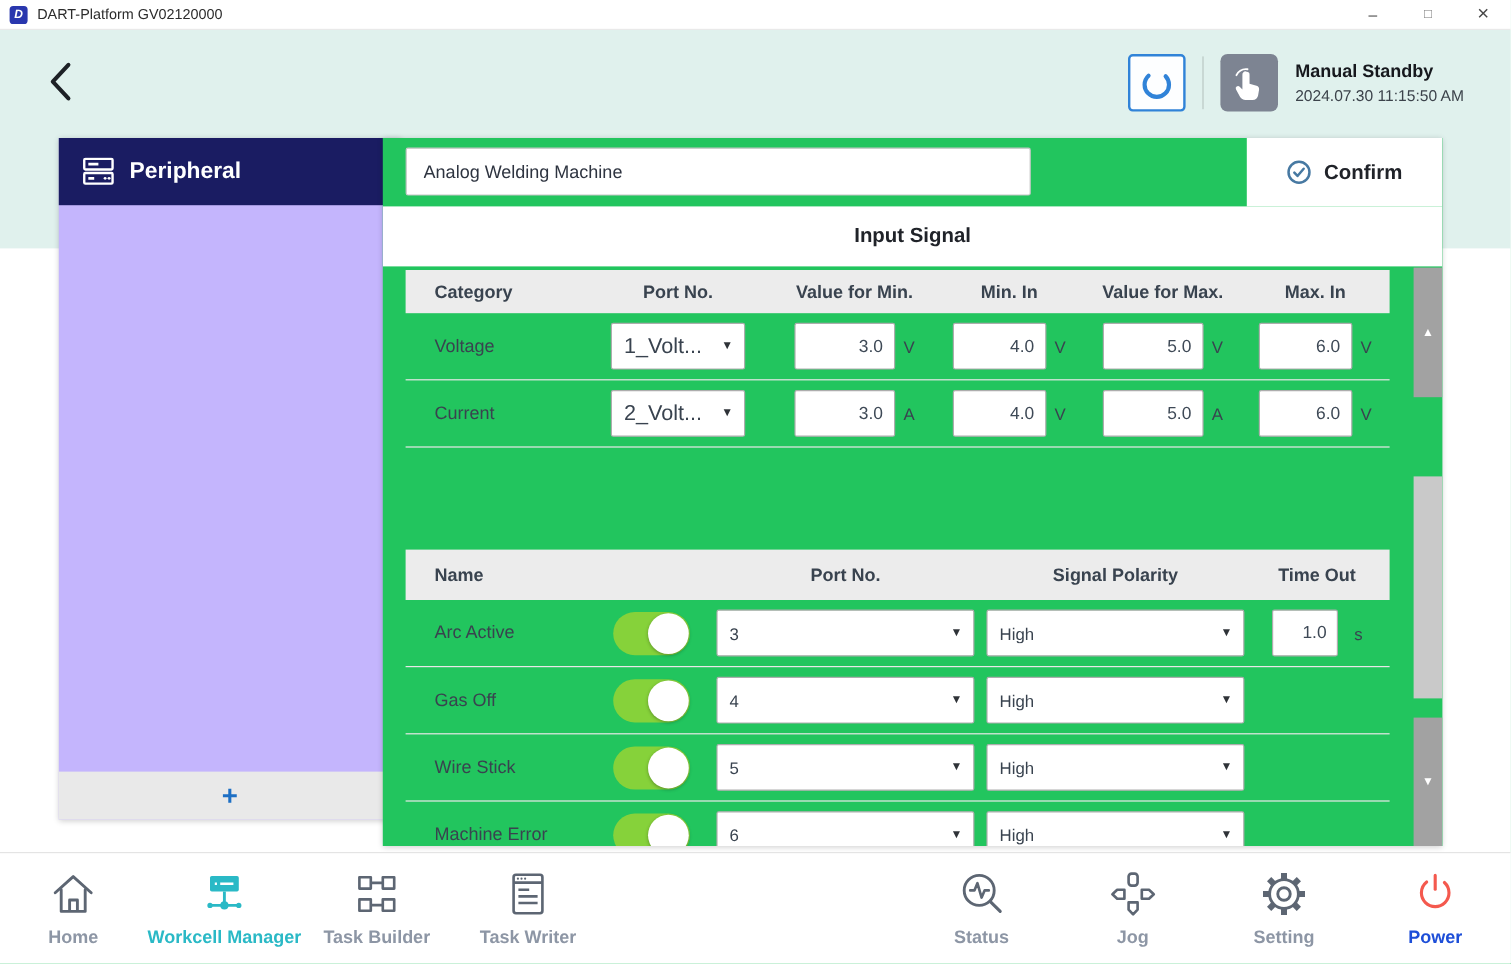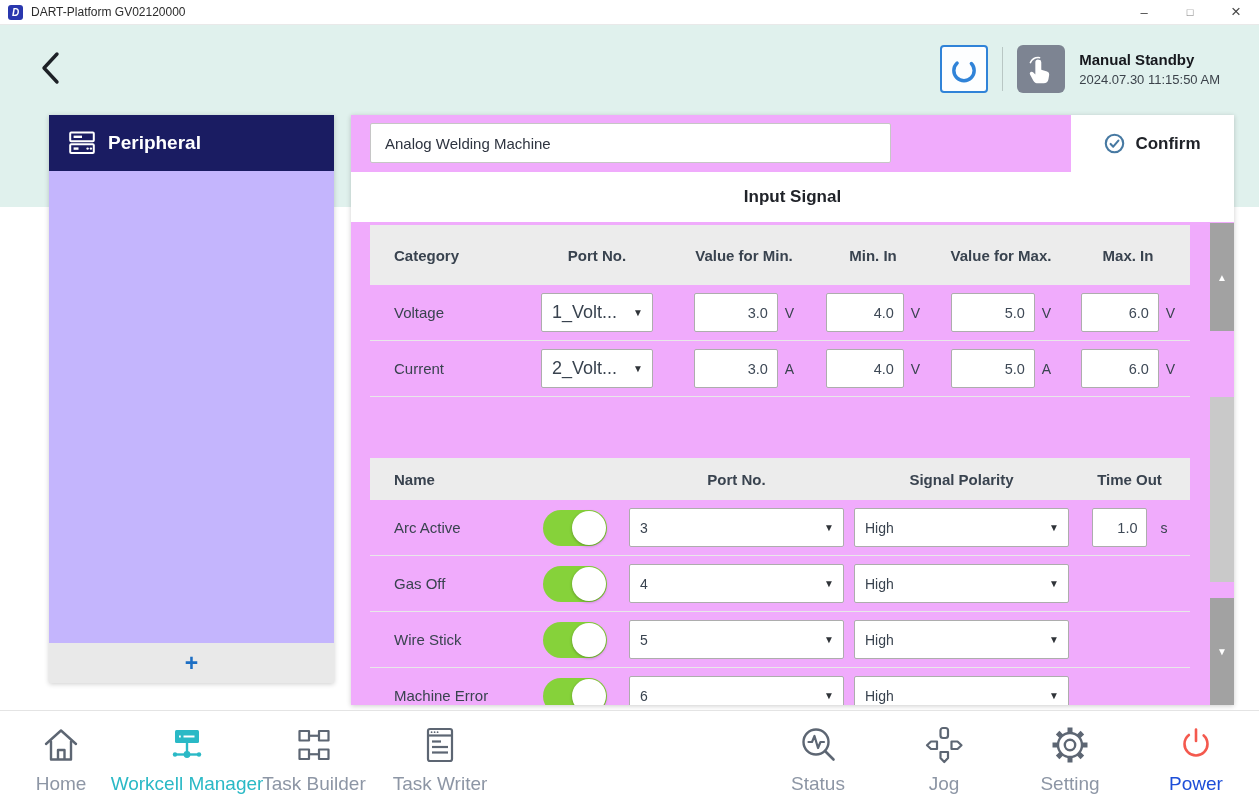--- a/index.html
+++ b/index.html
@@ -37,42 +37,42 @@
   
   .sidebar { position:absolute; left:49px; top:115px; width:285px; height:568px; background:#c4b5fd;
              box-shadow:0 1px 5px rgba(0,0,0,.20); z-index:5; }
   .sidebar-header { height:56px; background:#1a1c62; display:flex; align-items:center; padding-left:20px; gap:13px; cursor:pointer; }
   .sidebar-title { color:#fff; font-size:19px; font-weight:700; }
   .sidebar-footer { position:absolute; bottom:0; left:0; width:100%; height:40px; background:#e9e9e9;
                     display:flex; align-items:center; justify-content:center; cursor:pointer; }
   .plus-label { color:#1d6fc4; font-size:23px; font-weight:700; line-height:1; }
 
   
-  .main-panel { position:absolute; left:351px; top:115px; width:883px; height:590px; background:#f0abfc;
+  .main-panel { position:absolute; left:319px; top:115px; width:883px; height:590px; background:#22c55e;
                 box-shadow:0 1px 5px rgba(0,0,0,.20); z-index:5; overflow:hidden; }
   .name-row { position:relative; height:57px; }
   .name-input { position:absolute; left:19px; top:8px; width:521px; height:40px; border:1px solid #c6c6c6;
                 border-radius:2px; padding:0 14px; font-size:15px; color:#2e3440; font-family:inherit; outline:none; background:#fff; }
   .delete-area { position:absolute; left:558px; top:0; width:162px; height:57px; background:#f4f4f4;
                  border-left:1px solid #ececec; display:flex; align-items:center; justify-content:center; gap:10px; cursor:default; }
   .delete-label { font-size:17px; font-weight:700; color:#c7c7c7; }
   .confirm-area { position:absolute; left:720px; top:0; width:163px; height:57px; background:#fff;
                   display:flex; align-items:center; justify-content:center; gap:10px; cursor:pointer; }
   .confirm-label { font-size:17px; font-weight:800; color:#202329; }
 
   .tabs-row { position:absolute; top:57px; left:0; width:883px; height:50px; display:flex; }
   .tab { display:flex; align-items:center; justify-content:center; font-size:17px; font-weight:700; cursor:pointer; }
   .tab.inactive { width:443px; background:#f0f0f0; color:#a3a3a3; }
   .tab.active { flex:1; background:#fff; color:#202329; }
 
   .content { position:absolute; top:107px; left:0; width:883px; height:483px; overflow:hidden; }
 
   .tbl { position:absolute; left:19px; width:820px; }
   .analog-table { top:3px; }
-  .t-head { display:flex; height:60px; background:#ececec; align-items:center;
+  .t-head { display:flex; height:36px; background:#ececec; align-items:center;
             font-size:15px; font-weight:700; color:#39434f; }
   .t-row { display:flex; height:56px; align-items:center; border-bottom:1px solid #e8e8e8;
            font-size:15px; color:#39434f; }
   .cell { display:flex; align-items:center; justify-content:center; }
   .c1 { width:146px; justify-content:flex-start; padding-left:24px; }
   .c2 { width:162px; } .c3 { width:132px; } .c4 { width:126px; } .c5 { width:130px; } .c6 { width:124px; }
 
   .box { height:39px; border:1px solid #adadad; border-radius:2px; background:#fff; }
   .select { display:flex; align-items:center; cursor:pointer; }
   .select .sel-text { padding-left:10px; font-size:18px; color:#39434f; white-space:nowrap; overflow:hidden; }
@@ -107,21 +107,21 @@
             align-items:center; justify-content:center; font-size:10px; cursor:pointer; }
   .sb-up { top:108px; height:108px; }
   .sb-down { top:483px; height:107px; }
   .sb-thumb { position:absolute; left:0; top:282px; width:24px; height:185px; background:#c9c9c9; cursor:grab; }
 
   
   .bottom-nav { position:absolute; left:0; bottom:0; width:100%; height:93px; background:#fff;
                 border-top:1px solid #e4e4e4; z-index:20; }
   .nav-item { position:absolute; top:11px; width:150px; display:flex; flex-direction:column;
               align-items:center; gap:5px; cursor:pointer; }
-  .nav-label { font-size:19px; font-weight:400; color:#8d96a5; white-space:nowrap; }
+  .nav-label { font-size:15px; font-weight:700; color:#8d96a5; white-space:nowrap; }
   .nav-item.active .nav-label { color:#2ab9c6; }
   .nav-item.power .nav-label { color:#1d4ed8; }
 </style>
 </head>
 <body>
 
 <div class="screen">
 
   <div class="titlebar">
     <div class="app-logo">D</div>

